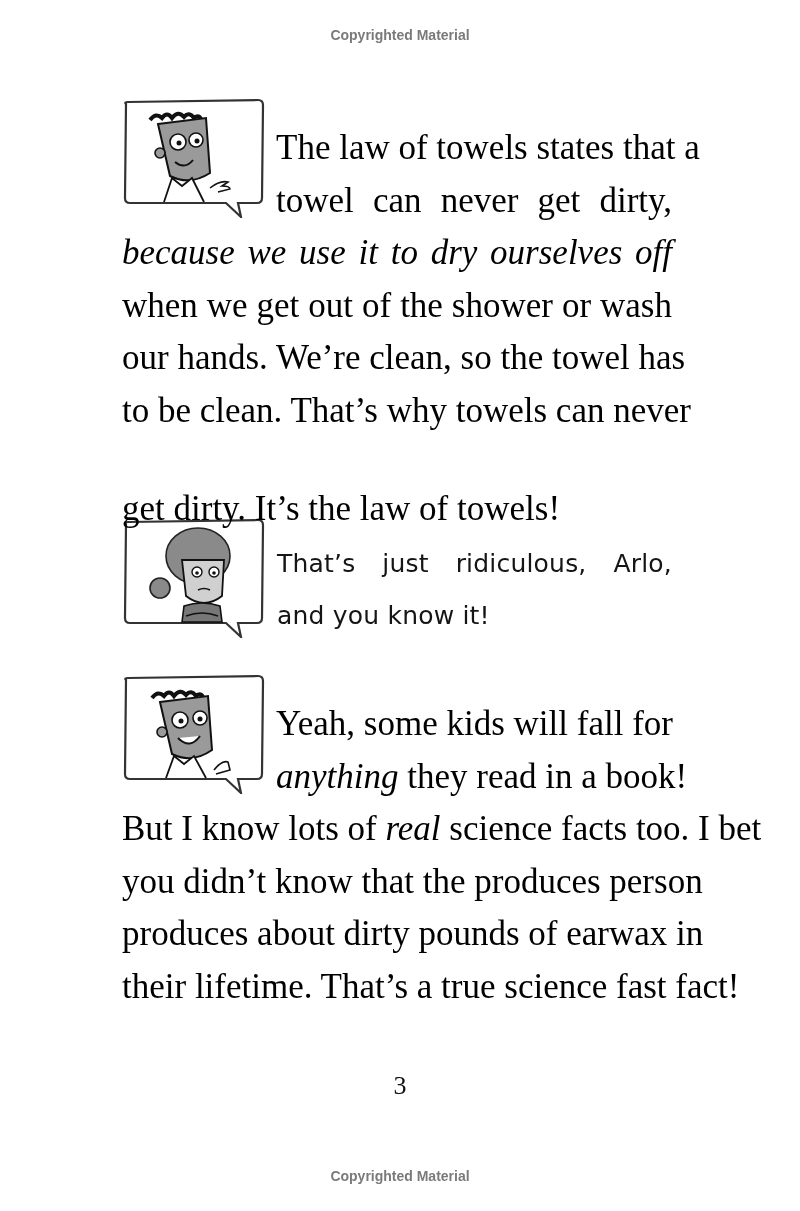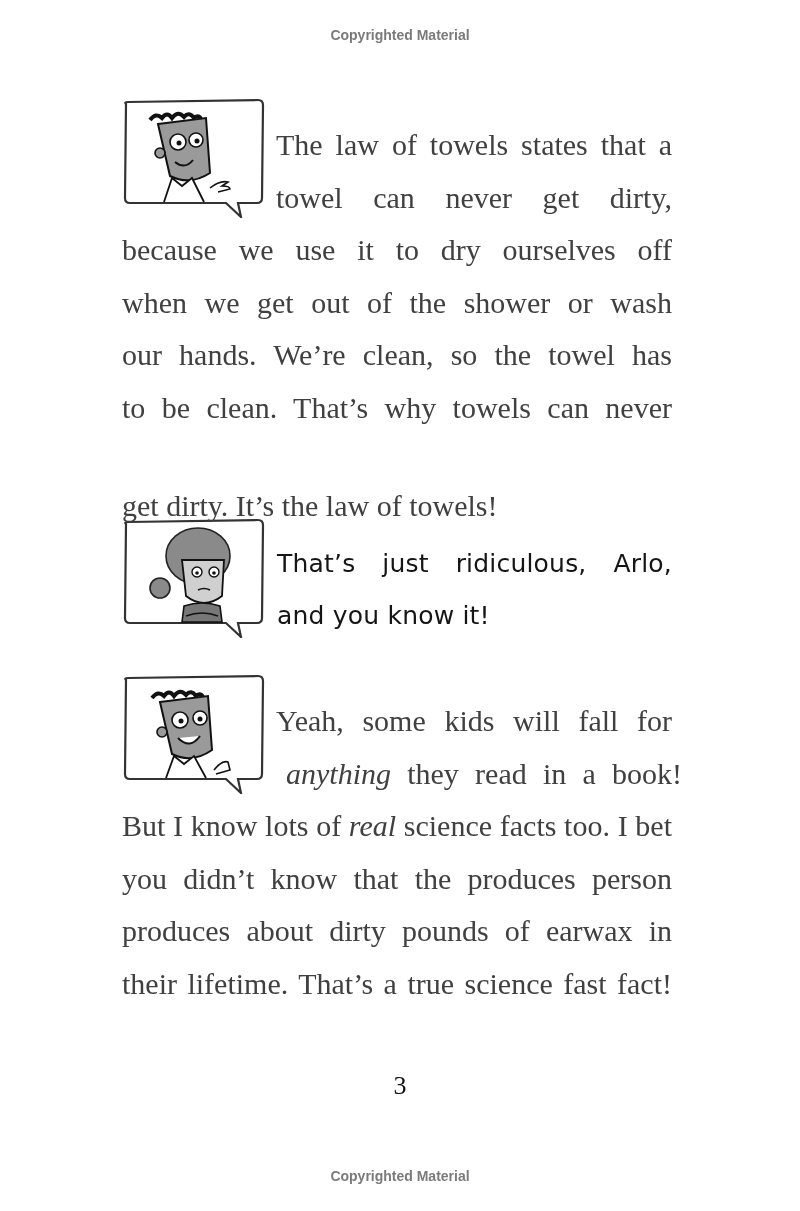--- a/index.html
+++ b/index.html
@@ -8,21 +8,21 @@
     position: absolute; left: 0; width: 800px; text-align: center;
     font-family: "Liberation Sans", sans-serif; font-weight: bold;
     font-size: 14px; color: #7a7a7a;
   }
   .wm-top { top: 27px; }
   .wm-bottom { top: 1168px; }
 
   .line {
     position: absolute;
     font-family: "Liberation Serif", serif;
-    font-size: 30px; color: #404040;
+    font-size: 35px; color: #000000;
     white-space: nowrap;
     text-align: justify; text-align-last: justify;
     line-height: 1;
   }
   .line.last { text-align-last: left; }
   .line.kid {
     font-family: "DejaVu Sans", sans-serif; font-weight: normal;
     font-size: 25px; letter-spacing: 0.2px; color: #151515;
   }
   .line.kid-last { text-align-last: left; }
@@ -84,31 +84,31 @@
       <circle cx="80" cy="45" r="2.5" fill="#111"></circle>
     <path d="M58 64 q12 12 22 -2" fill="#fff" stroke="#111" stroke-width="2"></path>
     <circle cx="42" cy="58" r="5" fill="#9a9a9a" stroke="#111" stroke-width="1.6"></circle>
     <path d="M46 104 L54 82 L64 90 L74 82 L86 104" fill="#fff" stroke="#111" stroke-width="1.8"></path>
     <path d="M94 96 q8 -10 14 -8 l2 8 l-14 4" fill="#fff" stroke="#111" stroke-width="1.6"></path>
   </svg>
 </div>
 
 <div class="line" style="left:276px; width:396px; top:130px;">The law of towels states that a</div>
 <div class="line" style="left:276px; width:396px; top:183px;">towel can never get dirty,</div>
-<div class="line" style="left:122px; width:550px; top:235px;">because we use it to dry ourselves off</div>
+<div class="line" style="left:122px; width:550px; top:235px;font-style:italic;">because we use it to dry ourselves off</div>
 <div class="line" style="left:122px; width:550px; top:288px;">when we get out of the shower or wash</div>
 <div class="line" style="left:122px; width:550px; top:340px;">our hands. We’re clean, so the towel has</div>
 <div class="line" style="left:122px; width:550px; top:393px;">to be clean. That’s why towels can never</div>
 <div class="line last" style="left:122px; width:550px; top:445px;margin-top:46px;">get dirty. It’s the law of towels!</div>
 
 <div class="line kid" style="left:277px; width:395px; top:551px;">That’s just ridiculous, Arlo,</div>
 <div class="line kid kid-last" style="left:277px; width:395px; top:603px;">and you know it!</div>
 
 <div class="line" style="left:276px; width:396px; top:706px;">Yeah, some kids will fall for</div>
-<div class="line" style="left:276px; width:396px; top:759px;margin-left:10px;"><em>anything</em><span> they read in a book!</span></div>
+<div class="line" style="left:276px; width:396px; top:759px;"><em>anything</em><span> they read in a book!</span></div>
 <div class="line" style="left:122px; width:550px; top:811px;"><span>But I know lots of </span><em>real</em><span> science facts too. I bet</span></div>
 <div class="line" style="left:122px; width:550px; top:864px;">you didn’t know that the produces person</div>
 <div class="line" style="left:122px; width:550px; top:916px;">produces about dirty pounds of earwax in</div>
 <div class="line" style="left:122px; width:550px; top:969px;">their lifetime. That’s a true science fast fact!</div>
 
 <div class="page-number">3</div>
 
 <div class="watermark wm-bottom">Copyrighted Material</div>
 
 </body></html>

